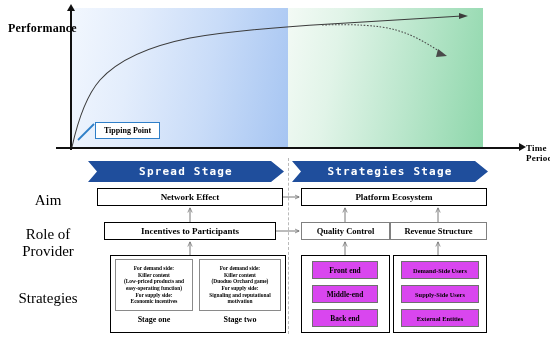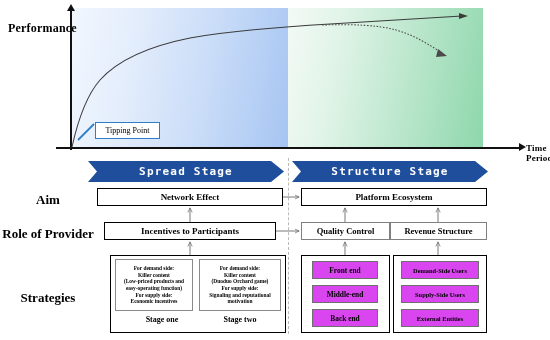--- a/index.html
+++ b/index.html
@@ -21,37 +21,37 @@
       border-top:4px solid transparent;border-bottom:4px solid transparent;border-left:7px solid #111;}
 
   .lbl-perf{position:absolute;left:8px;top:21px;font-size:12px;font-weight:bold;letter-spacing:.2px;}
   .lbl-time{position:absolute;left:526px;top:143px;font-size:9px;font-weight:bold;letter-spacing:.2px;}
 
   .curve-svg{position:absolute;left:0;top:0;width:550px;height:340px;pointer-events:none;}
 
   .tip-box{position:absolute;left:95px;top:122px;width:63px;height:15px;
       border:1.6px solid #2f7fc8;background:#ffffff;
       display:flex;align-items:center;justify-content:center;
-      font-size:8px;font-weight:normal;}
+      font-size:8px;font-weight:bold;}
 
   
   .banner{position:absolute;top:161px;height:21px;background:#1f4e9c;
       display:flex;align-items:center;justify-content:center;
       color:#fff;font-family:"DejaVu Sans Mono",monospace;font-size:11px;font-weight:bold;
       letter-spacing:1.2px;}
   .banner.b1{left:88px;width:196px;
       clip-path:polygon(0 0,calc(100% - 13px) 0,100% 50%,calc(100% - 13px) 100%,0 100%,9px 50%);}
   .banner.b2{left:292px;width:196px;
       clip-path:polygon(0 0,calc(100% - 13px) 0,100% 50%,calc(100% - 13px) 100%,0 100%,9px 50%);}
 
   .vdiv{position:absolute;left:288px;top:158px;width:0;height:176px;
       border-left:1.3px dashed #b9b9b9;}
 
   
-  .rowlbl{position:absolute;font-size:13px;font-weight:bold;text-align:center;width:96px;left:0;}
+  .rowlbl{position:absolute;font-size:15px;font-weight:normal;text-align:center;width:96px;left:0;}
 
   
   .box{position:absolute;box-sizing:border-box;background:#fff;
       display:flex;align-items:center;justify-content:center;text-align:center;
       font-weight:bold;}
   .b-strong{border:1.4px solid #000;}
   .b-gray{border:1.2px solid #808080;}
 
   .aim-l{left:97px;top:188px;width:186px;height:18px;font-size:9px;}
   .aim-r{left:301px;top:188px;width:186px;height:18px;font-size:9px;}
@@ -99,21 +99,21 @@
   </svg>
 
   <div class="tip-box">
     <span>Tipping Point</span>
   </div>
 
   <div class="banner b1">
     <span>Spread Stage</span>
   </div>
   <div class="banner b2">
-    <span>Structure Stage</span>
+    <span>Strategies Stage</span>
   </div>
 
   <div class="vdiv"></div>
 
   <div class="rowlbl" style="top:192px">Aim</div>
   <div class="rowlbl" style="top:226px">Role of Provider</div>
   <div class="rowlbl" style="top:290px">Strategies</div>
 
   <svg class="curve-svg" viewBox="0 0 550 340">
     <defs>
@@ -158,21 +158,21 @@
 
   <div class="str-frame sf-left">
     <div class="inner" style="left:4px;top:3px;width:78px;height:52px;">
       <span style="white-space: pre-line;">For demand side:
 Killer content
 (Low-priced products and
 easy-operating function)
 For supply side:
 Economic incentives</span>
     </div>
-    <div class="stage-cap" style="left:12px;top:59px;width:78px;">Stage one</div>
+    <div class="stage-cap" style="left:4px;top:59px;width:78px;">Stage one</div>
 
     <div class="inner" style="left:88px;top:3px;width:82px;height:52px;">
       <span style="white-space: pre-line;">For demand side:
 Killer content
 (Duoduo Orchard game)
 For supply side:
 Signaling and reputational
 motivation</span>
     </div>
     <div class="stage-cap" style="left:88px;top:59px;width:82px;">Stage two</div>

